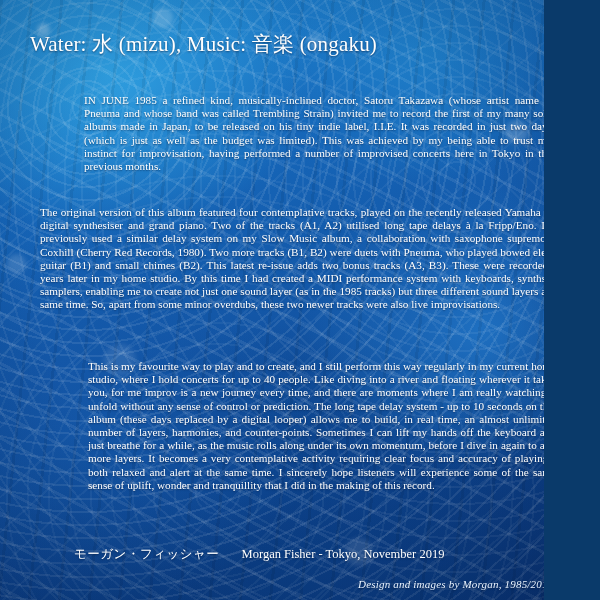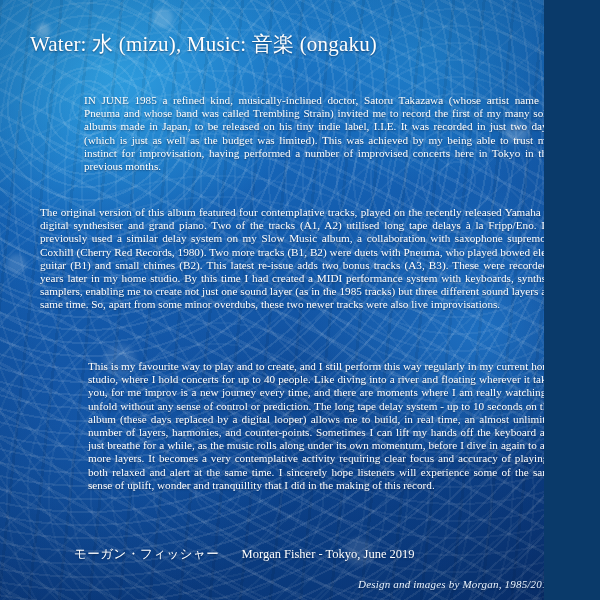--- a/index.html
+++ b/index.html
@@ -129,18 +129,18 @@
   <div class="content">
     <div class="title">Water: 水 (mizu),  Music: 音楽 (ongaku)</div>
 
     <div class="para p1">IN JUNE 1985 a refined kind, musically-inclined doctor, Satoru Takazawa (whose artist name is Pneuma and whose band was called Trembling Strain) invited me to record the first of my many solo albums made in Japan, to be released on his tiny indie label, I.I.E. It was recorded in just two days (which is just as well as the budget was limited). This was achieved by my being able to trust my instinct for improvisation, having performed a number of improvised concerts here in Tokyo in the previous months.</div>
     <div class="para p2">The original version of this album featured four contemplative tracks, played on the recently released Yamaha DX7 digital synthesiser and grand piano. Two of the tracks (A1, A2) utilised long tape delays à la Fripp/Eno. I had previously used a similar delay system on my Slow Music album, a collaboration with saxophone supremo Lol Coxhill (Cherry Red Records, 1980). Two more tracks (B1, B2) were duets with Pneuma, who played bowed electric guitar (B1) and small chimes (B2). This latest re-issue adds two bonus tracks (A3, B3). These were recorded ten years later in my home studio. By this time I had created a MIDI performance system with keyboards, synths and samplers, enabling me to create not just one sound layer (as in the 1985 tracks) but three different sound layers at the same time. So, apart from some minor overdubs, these two newer tracks were also live improvisations.</div>
     <div class="para p3">This is my favourite way to play and to create, and I still perform this way regularly in my current home studio, where I hold concerts for up to 40 people. Like diving into a river and floating wherever it takes you, for me improv is a new journey every time, and there are moments where I am really watching it unfold without any sense of control or prediction. The long tape delay system - up to 10 seconds on this album (these days replaced by a digital looper) allows me to build, in real time, an almost unlimited number of layers, harmonies, and counter-points. Sometimes I can lift my hands off the keyboard and just breathe for a while, as the music rolls along under its own momentum, before I dive in again to add more layers. It becomes a very contemplative activity requiring clear focus and accuracy of playing - both relaxed and alert at the same time. I sincerely hope listeners will experience some of the same sense of uplift, wonder and tranquillity that I did in the making of this record.</div>
 
     <div class="footer">
       <span class="jp">モーガン・フィッシャー</span>
       <span class="sep"></span>
-      <span>Morgan Fisher - Tokyo, June 2019</span>
+      <span>Morgan Fisher - Tokyo, November 2019</span>
     </div>
 
     <div class="credit">Design and images by Morgan, 1985/2019.</div>
   </div>
 </div>
 
 </body></html>

